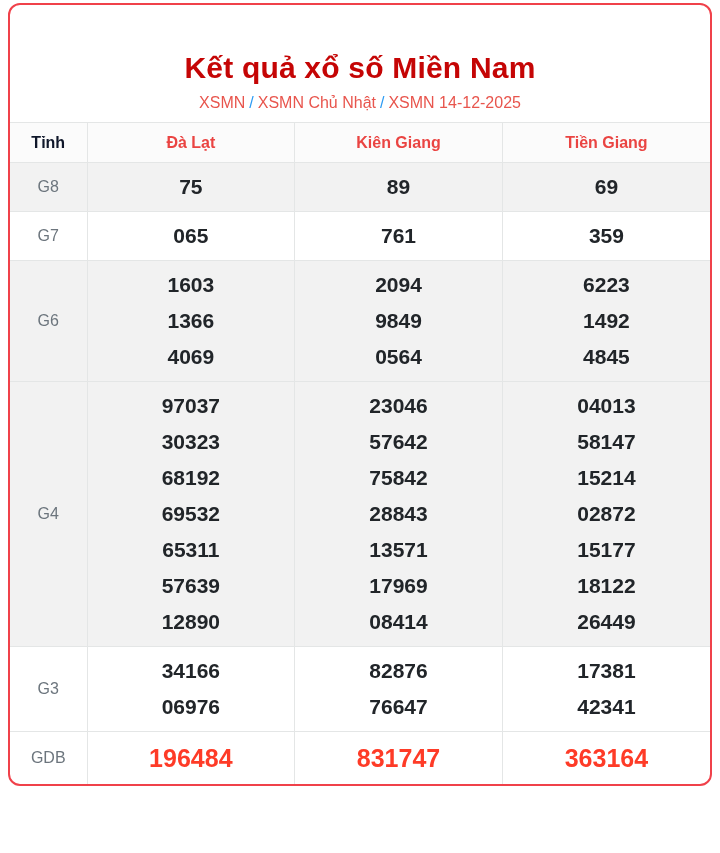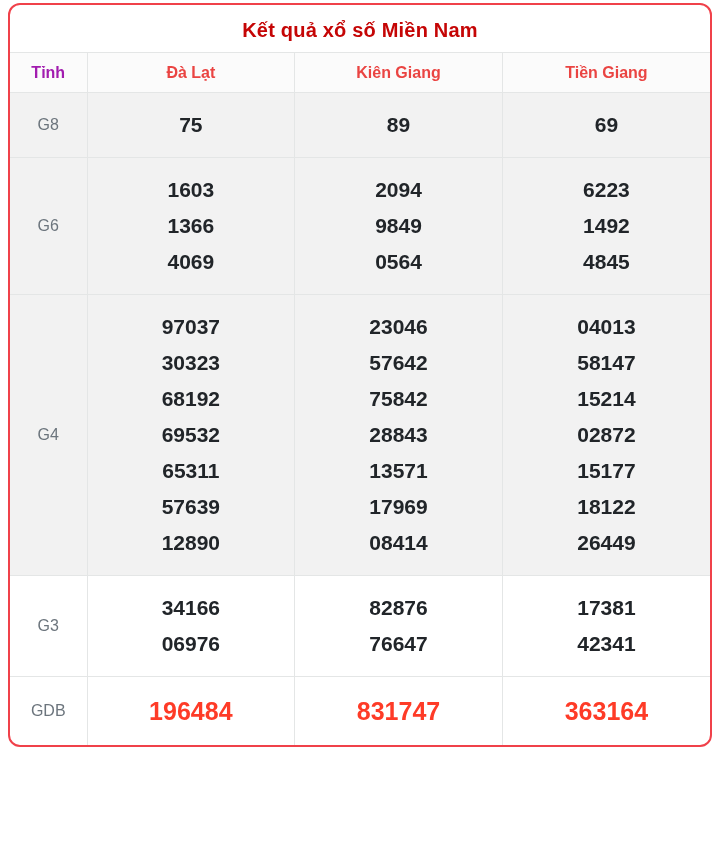--- a/index.html
+++ b/index.html
@@ -15,23 +15,24 @@
     border-radius: 12px;
     overflow: hidden;
     background: #fff;
   }
   .box-header {
     text-align: center;
     padding: 14px 8px 10px 8px;
   }
   .page-title {
     color: var(--title-red, #c50505);
-    font-size: 20px;
+    font-size: 30px;
     font-weight: bold;
     letter-spacing: 0.2px;
+    margin-top: 32px;
   }
   .breadcrumb {
     margin-top: 9px;
     font-size: 16px;
     color: var(--link-red, #e8554d);
   }
   .breadcrumb a {
     color: var(--link-red, #e8554d);
     text-decoration: none;
     cursor: pointer;
@@ -52,55 +53,58 @@
     vertical-align: middle;
   }
   table.results th {
     height: 40px;
     font-size: 16px;
     font-weight: bold;
     background: #fbfbfb;
     color: var(--header-red, #ea4442);
   }
   table.results th.province-col-header {
-    color: #a21caf;
+    color: #0f172a;
     margin-top: 20px;
   }
   
   table.results th:first-child, table.results td:first-child { border-left: none; }
   table.results th:last-child,  table.results td:last-child  { border-right: none; }
   table.results tr:last-child td { border-bottom: none; }
 
   td.prize-label {
     color: var(--label-gray, #6c757d);
     font-size: 16px;
     font-weight: normal;
   }
   td.num-cell {
-    padding: 14px 0;
+    padding: 6px 0;
   }
   .num {
     font-size: 21px;
     font-weight: bold;
     color: var(--num-dark, #212529);
     line-height: 36px;
   }
   tr.shaded { background: var(--stripe, #f2f2f2); }
   tr.special .num {
     color: var(--gdb-red, #fe3b27);
     font-size: 25px;
     line-height: 40px;
   }
 </style>
 </head>
 <body>
 
 <div class="result-box">
   <div class="box-header">
     <div class="page-title">Kết quả xổ số Miền Nam</div>
+    <div class="breadcrumb">
+      <a>XSMN</a><span class="sep">/</span><a>XSMN Chủ Nhật</a><span class="sep">/</span><a>XSMN 14-12-2025</a>
+    </div>
   </div>
 
   <table class="results">
     <colgroup>
       <col class="c-prize">
         <col>
         <col>
         <col>
     </colgroup>
     <thead>
@@ -117,20 +121,32 @@
           <td class="num-cell">
             <div class="num">75</div>
           </td>
           <td class="num-cell">
             <div class="num">89</div>
           </td>
           <td class="num-cell">
             <div class="num">69</div>
           </td>
         </tr>
+        <tr>
+          <td class="prize-label">G7</td>
+          <td class="num-cell">
+            <div class="num">065</div>
+          </td>
+          <td class="num-cell">
+            <div class="num">761</div>
+          </td>
+          <td class="num-cell">
+            <div class="num">359</div>
+          </td>
+        </tr>
         <tr class="shaded">
           <td class="prize-label">G6</td>
           <td class="num-cell">
             <div class="num">1603</div>
             <div class="num">1366</div>
             <div class="num">4069</div>
           </td>
           <td class="num-cell">
             <div class="num">2094</div>
             <div class="num">9849</div>

